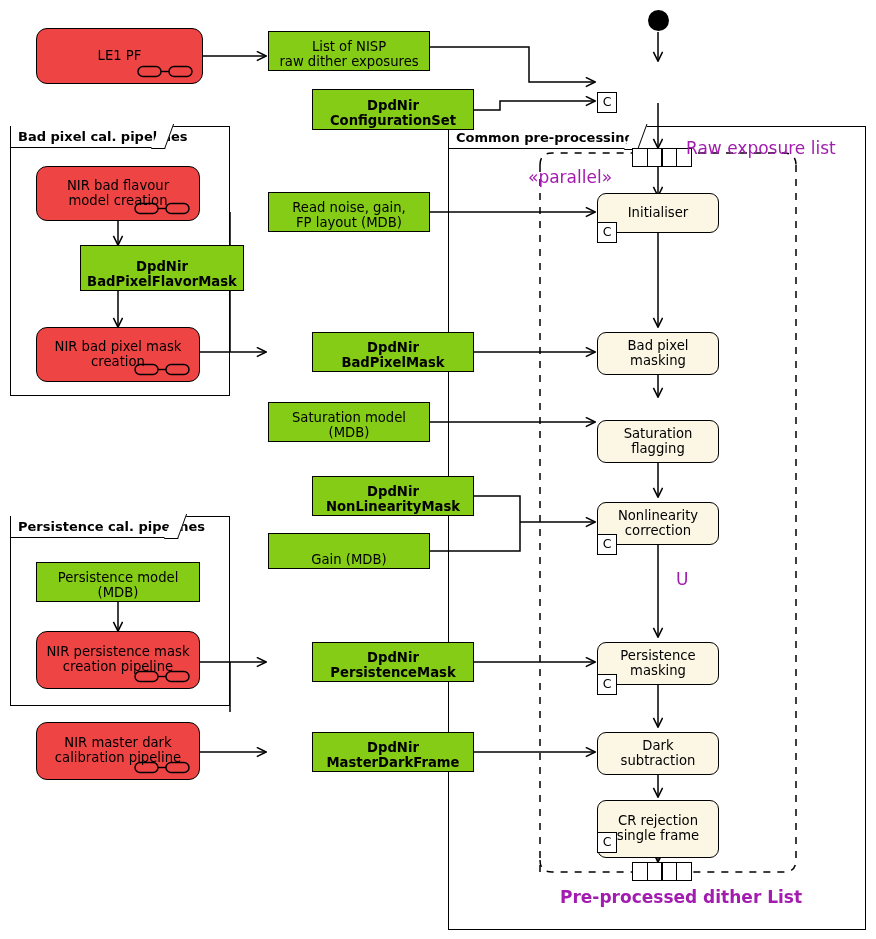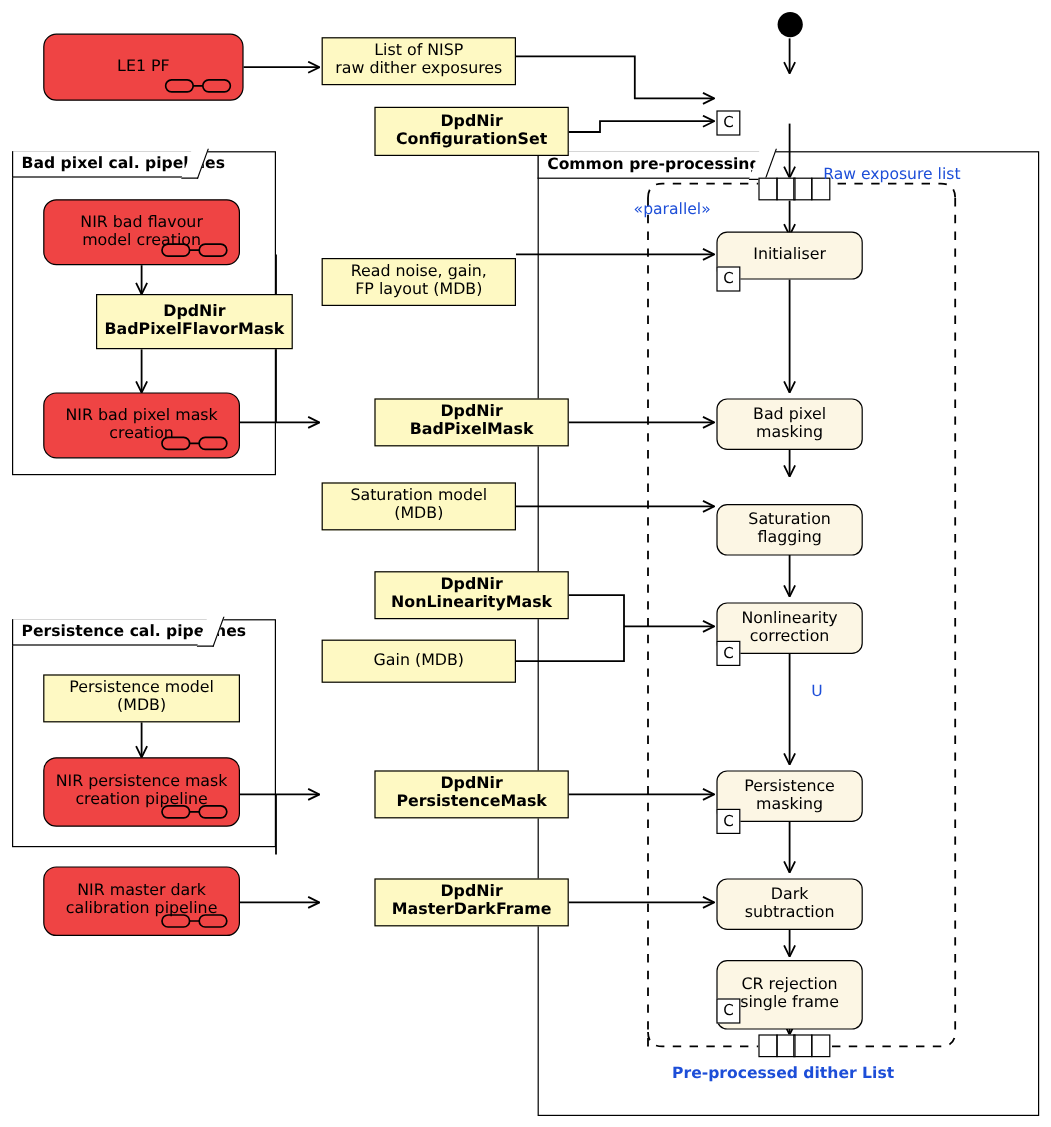--- a/index.html
+++ b/index.html
@@ -32,22 +32,23 @@
   }
   .node .lbl{display:block;padding:0 3px;}
   
   .pipeline{
     background:#ef4444;
     border-radius:11px;
     font-size:13.2px;
   }
   
   .dataprod{
-    background:#fef9c3;
+    background:#84cc16;
     font-size:13.2px;
+    align-items:flex-end;
   }
   .dataprod.bold{font-weight:bold;margin-left:44px;}
   
   .activity{
     background:#FCF6E4;
     border-radius:9px;
     font-size:13.2px;
   }
   
   .chain{
@@ -97,22 +98,22 @@
     background:#ffffff;
     border-bottom:1.7px solid #000;
     transform:skewX(-20deg);
     transform-origin:bottom left;
     border-right:1.7px solid #000;
     box-sizing:border-box;
   }
   
   .txt{
     position:absolute;
-    font-size:13px;
-    color:#1d4ed8;
+    font-size:17px;
+    color:#a21caf;
     white-space:pre;
     line-height:1.2;
   }
   .txt.bold{font-weight:bold;}
   
   .buffer{
     position:absolute;
     display:flex;
     box-sizing:border-box;
     background:#ffffff;
@@ -285,21 +286,21 @@
   <div class="node dataprod" style="left:268px;top:31px;width:162px;height:40px;">
     <span class="lbl" style="white-space: pre;">List of NISP
 raw dither exposures</span>
   </div>
 
   <div class="node dataprod bold" style="left:268px;top:89px;width:162px;height:41px;">
     <span class="lbl" style="white-space: pre;">DpdNir
 ConfigurationSet</span>
   </div>
 
-  <div class="node dataprod" style="left:268px;top:192px;width:162px;height:40px;margin-top:23px;">
+  <div class="node dataprod" style="left:268px;top:192px;width:162px;height:40px;">
     <span class="lbl" style="white-space: pre;">Read noise, gain,
 FP layout (MDB)</span>
   </div>
 
   <div class="node dataprod bold" style="left:36px;top:245px;width:164px;height:46px;">
     <span class="lbl" style="white-space: pre;">DpdNir
 BadPixelFlavorMask</span>
   </div>
 
   <div class="node dataprod bold" style="left:268px;top:332px;width:162px;height:40px;">

